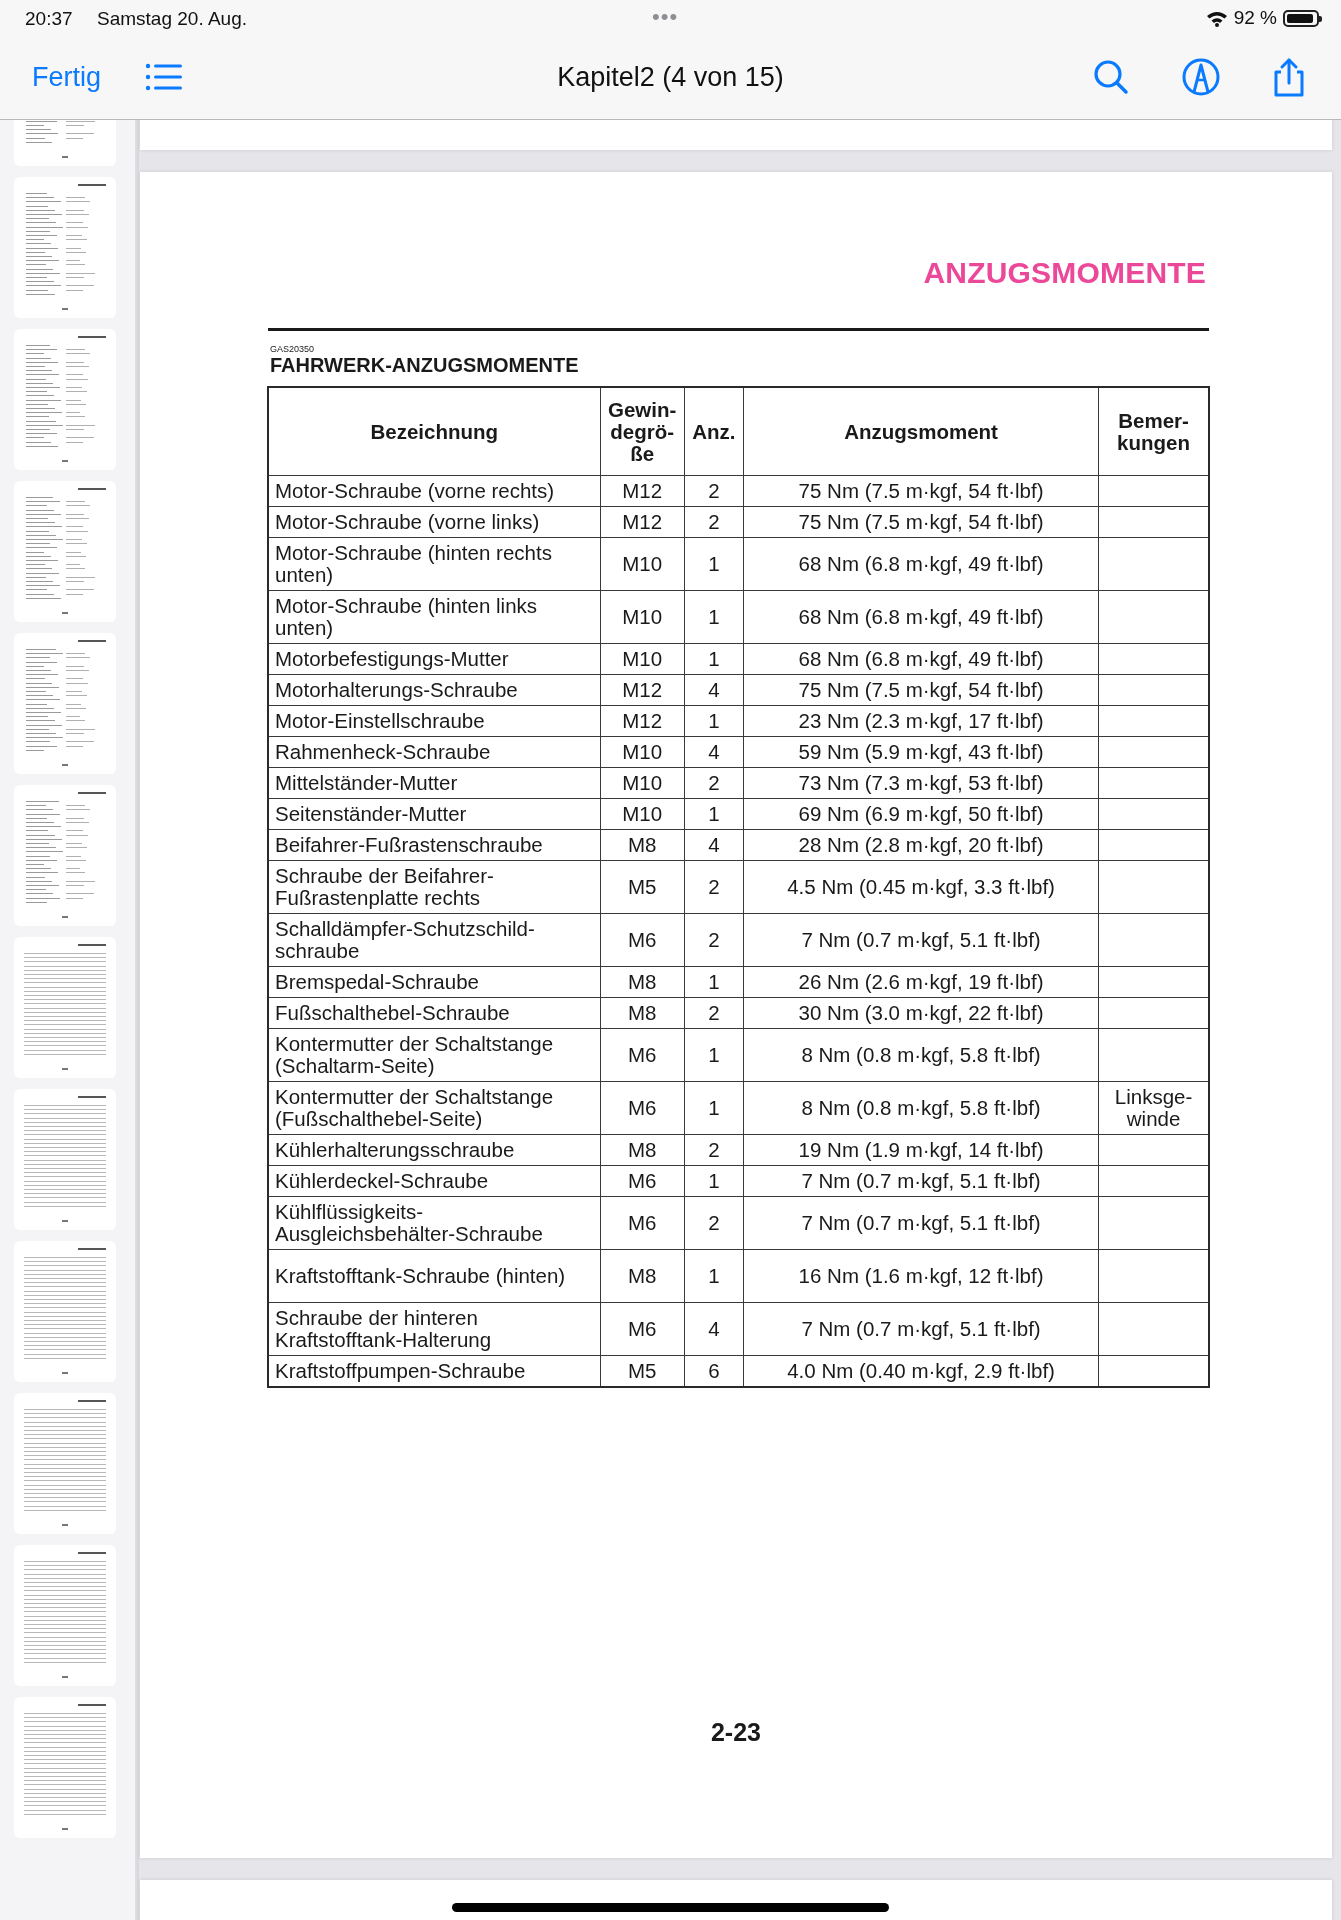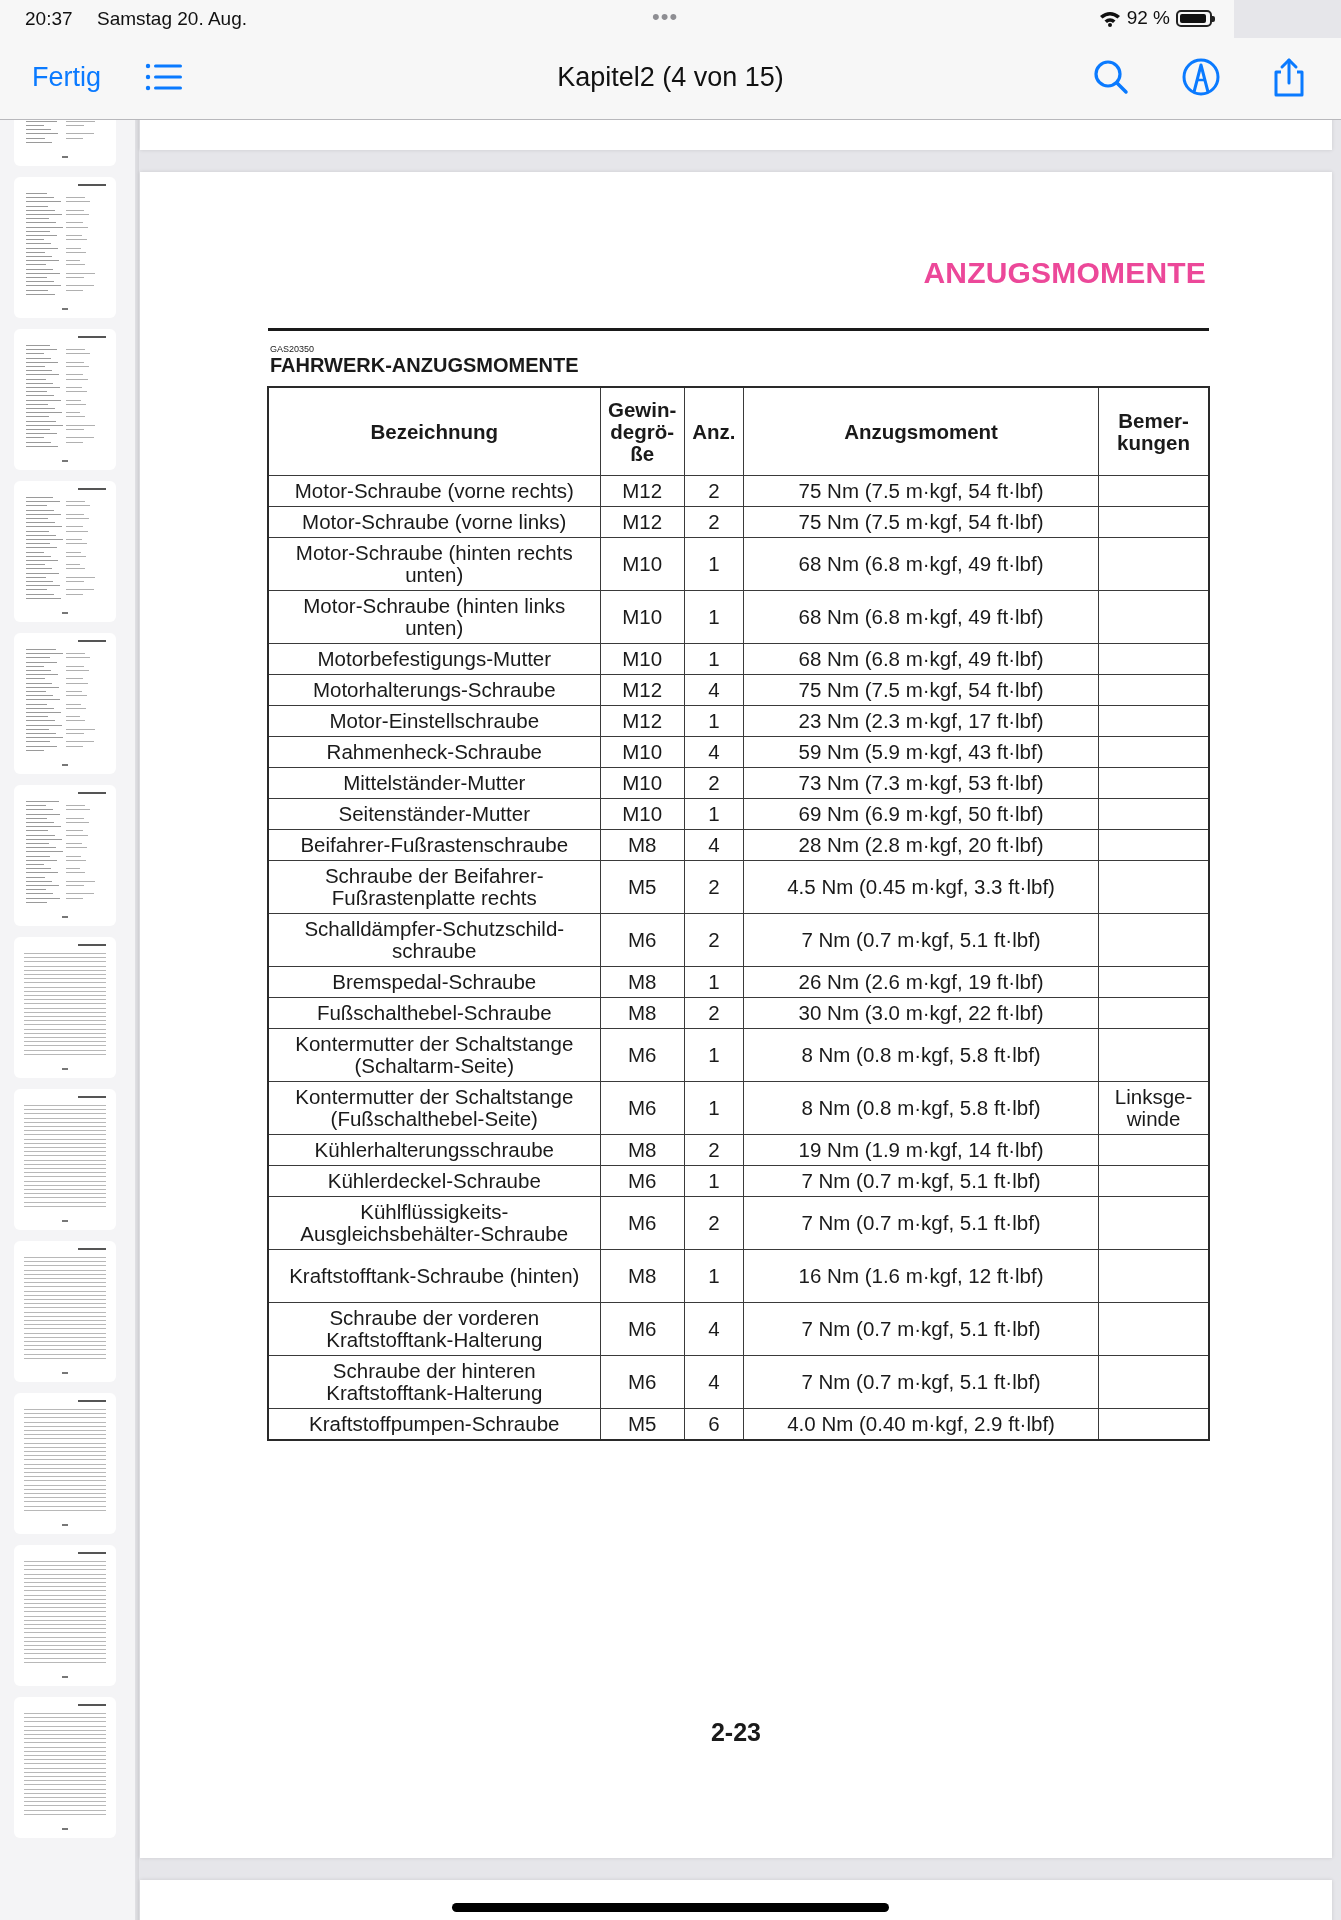--- a/index.html
+++ b/index.html
@@ -2,21 +2,21 @@
 <html><head>
 <meta charset="utf-8">
 <style>
   html, body { margin:0; padding:0; }
   body {
     width:1341px; height:1920px; overflow:hidden; position:relative;
     background:#e6e6ea;
     font-family:"Liberation Sans", sans-serif;
   }
   
-  .statusbar { position:absolute; left:0; top:0; width:1234px; height:38px; background:#f7f7f7; z-index:5; }
+  .statusbar { position:absolute; left:0; top:0; width:1341px; height:38px; background:#f7f7f7; z-index:5; }
   .sb-time { position:absolute; left:25px; top:8px; font-size:19px; color:#111; }
   .sb-date { position:absolute; left:97px; top:8px; font-size:19px; color:#111; }
   .sb-dots { position:absolute; left:652px; top:4px; font-size:22px; color:#8e8e93; letter-spacing:1px; }
   .sb-right { position:absolute; right:22px; top:7px; display:flex; align-items:center; gap:6px; font-size:19px; color:#111; }
   .battery { width:36px; height:17px; border:2px solid #222; border-radius:5px; position:relative; box-sizing:border-box; padding:2px; }
   .battery .fill { height:100%; background:#111; border-radius:2px; }
   .battery::after { content:""; position:absolute; right:-5px; top:4px; width:3px; height:6px; background:#222; border-radius:0 2px 2px 0; }
 
   
   .navbar { position:absolute; left:0; top:38px; width:1341px; height:81px; background:#f7f7f7; border-bottom:1px solid #b8b8bc; z-index:5; }
@@ -46,21 +46,21 @@
   .doc-pagenum { position:absolute; left:0; width:1192px; text-align:center; top:1546px; font-size:25px; font-weight:bold; color:#1a1a1a; }
 
   table.torque {
     position:absolute; left:127px; top:214px; width:943px;
     border-collapse:collapse; border:2px solid #2a2a2a;
     font-size:20.5px; color:#1a1a1a;
   }
   table.torque th, table.torque td { border:1.5px solid #3a3a3a; padding:0 6px; line-height:22px; }
   table.torque th { font-weight:bold; text-align:center; height:87px; font-size:20.5px; }
   table.torque td { height:30px; }
-  table.torque td.c-name { text-align:center; padding-left:6px; }
+  table.torque td.c-name { text-align:left; padding-left:6px; }
   table.torque td.c-size, table.torque td.c-qty, table.torque td.c-torque, table.torque td.c-rem { text-align:center; }
   table.torque tr.tall td { height:52px; }
   .lt-icon { display:inline-block; vertical-align:middle; }
   col.w-name { width:331px; } col.w-size { width:84px; } col.w-qty { width:59px; } col.w-torque { width:354px; } col.w-rem { width:110px; }
 
   .home-indicator { position:absolute; left:452px; top:1903px; width:437px; height:9px; background:#000; border-radius:5px; z-index:6; }
 </style>
 </head>
 <body>
 
@@ -694,27 +694,20 @@
           <td class="c-rem"></td>
         </tr>
         <tr class="tall">
           <td class="c-name">Kraftstofftank-Schraube (hinten)</td>
           <td class="c-size">M8</td>
           <td class="c-qty">1</td>
           <td class="c-torque">16 Nm (1.6 m·kgf, 12 ft·lbf)</td>
           <td class="c-rem"></td>
         </tr>
         <tr class="tall">
-          <td class="c-name">Schraube der vorderen Kraftstofftank-Halterung</td>
-          <td class="c-size">M6</td>
-          <td class="c-qty">4</td>
-          <td class="c-torque">7 Nm (0.7 m·kgf, 5.1 ft·lbf)</td>
-          <td class="c-rem"></td>
-        </tr>
-        <tr class="tall">
           <td class="c-name">Schraube der hinteren Kraftstofftank-Halterung</td>
           <td class="c-size">M6</td>
           <td class="c-qty">4</td>
           <td class="c-torque">7 Nm (0.7 m·kgf, 5.1 ft·lbf)</td>
           <td class="c-rem"></td>
         </tr>
         <tr>
           <td class="c-name">Kraftstoffpumpen-Schraube</td>
           <td class="c-size">M5</td>
           <td class="c-qty">6</td>

